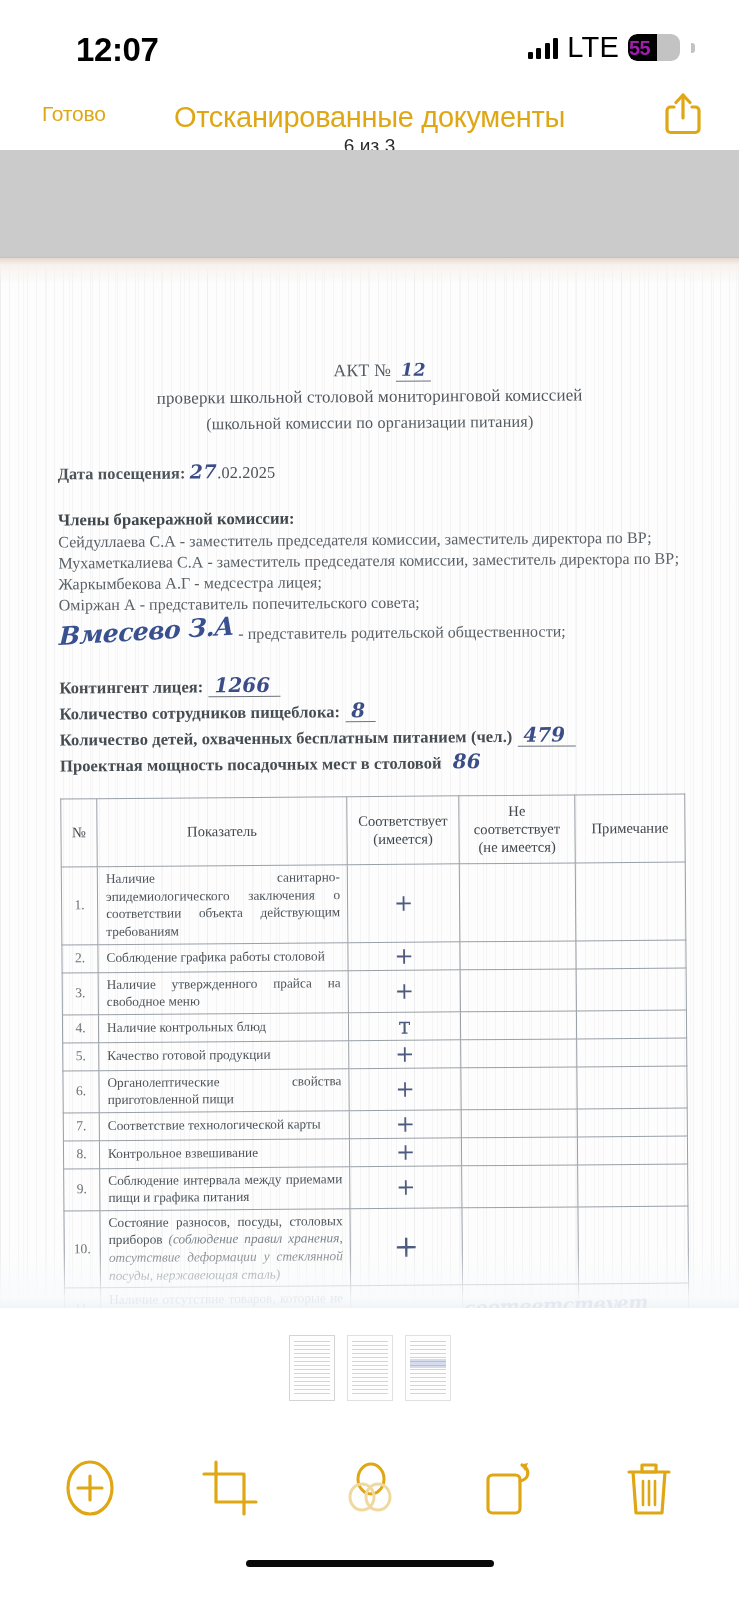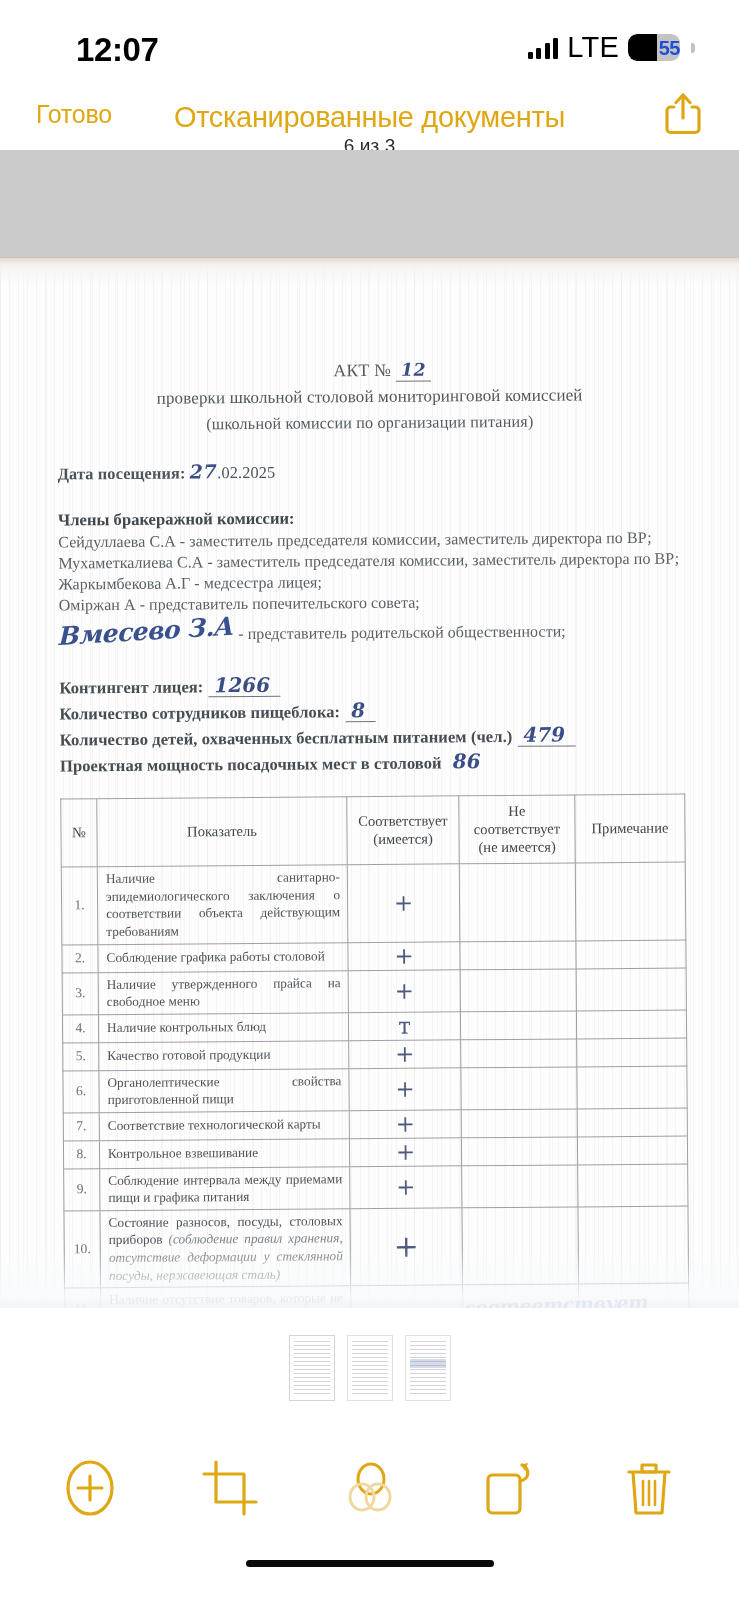--- a/index.html
+++ b/index.html
@@ -76,24 +76,24 @@
   .sb-battery .fill {
     position: absolute;
     left: 0; top: 0; bottom: 0;
     width: 63%;
     background: #000;
     border-radius: 9px 0 0 9px;
   }
   .sb-battery .pct {
     position: relative;
     width: 100%;
-    text-align: right;
+    text-align: left;
     font-size: 20px;
     font-weight: 700;
-    color: #1d4ed8;
+    color: #a21caf;
     letter-spacing: -0.5px;
     line-height: 1;
     padding-left: 1px;
   }
   .sb-batt-tip {
     width: 4px; height: 10px;
     background: #c3c3c3;
     border-radius: 0 3px 3px 0;
     margin-left: 2px;
   }
@@ -102,28 +102,29 @@
   .navbar {
     height: 72px;
     flex: 0 0 72px;
     position: relative;
     display: flex;
     align-items: center;
     padding: 0 36px;
     background: #ffffff;
   }
   .nav-done {
-    font-size: 25px;
+    font-size: 21px;
     color: #E0A714;
     letter-spacing: -0.2px;
     background: none;
     border: none;
     font-family: inherit;
     cursor: pointer;
     z-index: 2;
+    margin-left: 6px;
   }
   .nav-center {
     position: absolute;
     left: 0; right: 0;
     top: 50%;
     transform: translateY(-50%);
     text-align: center;
     pointer-events: none;
   }
   .nav-title {

